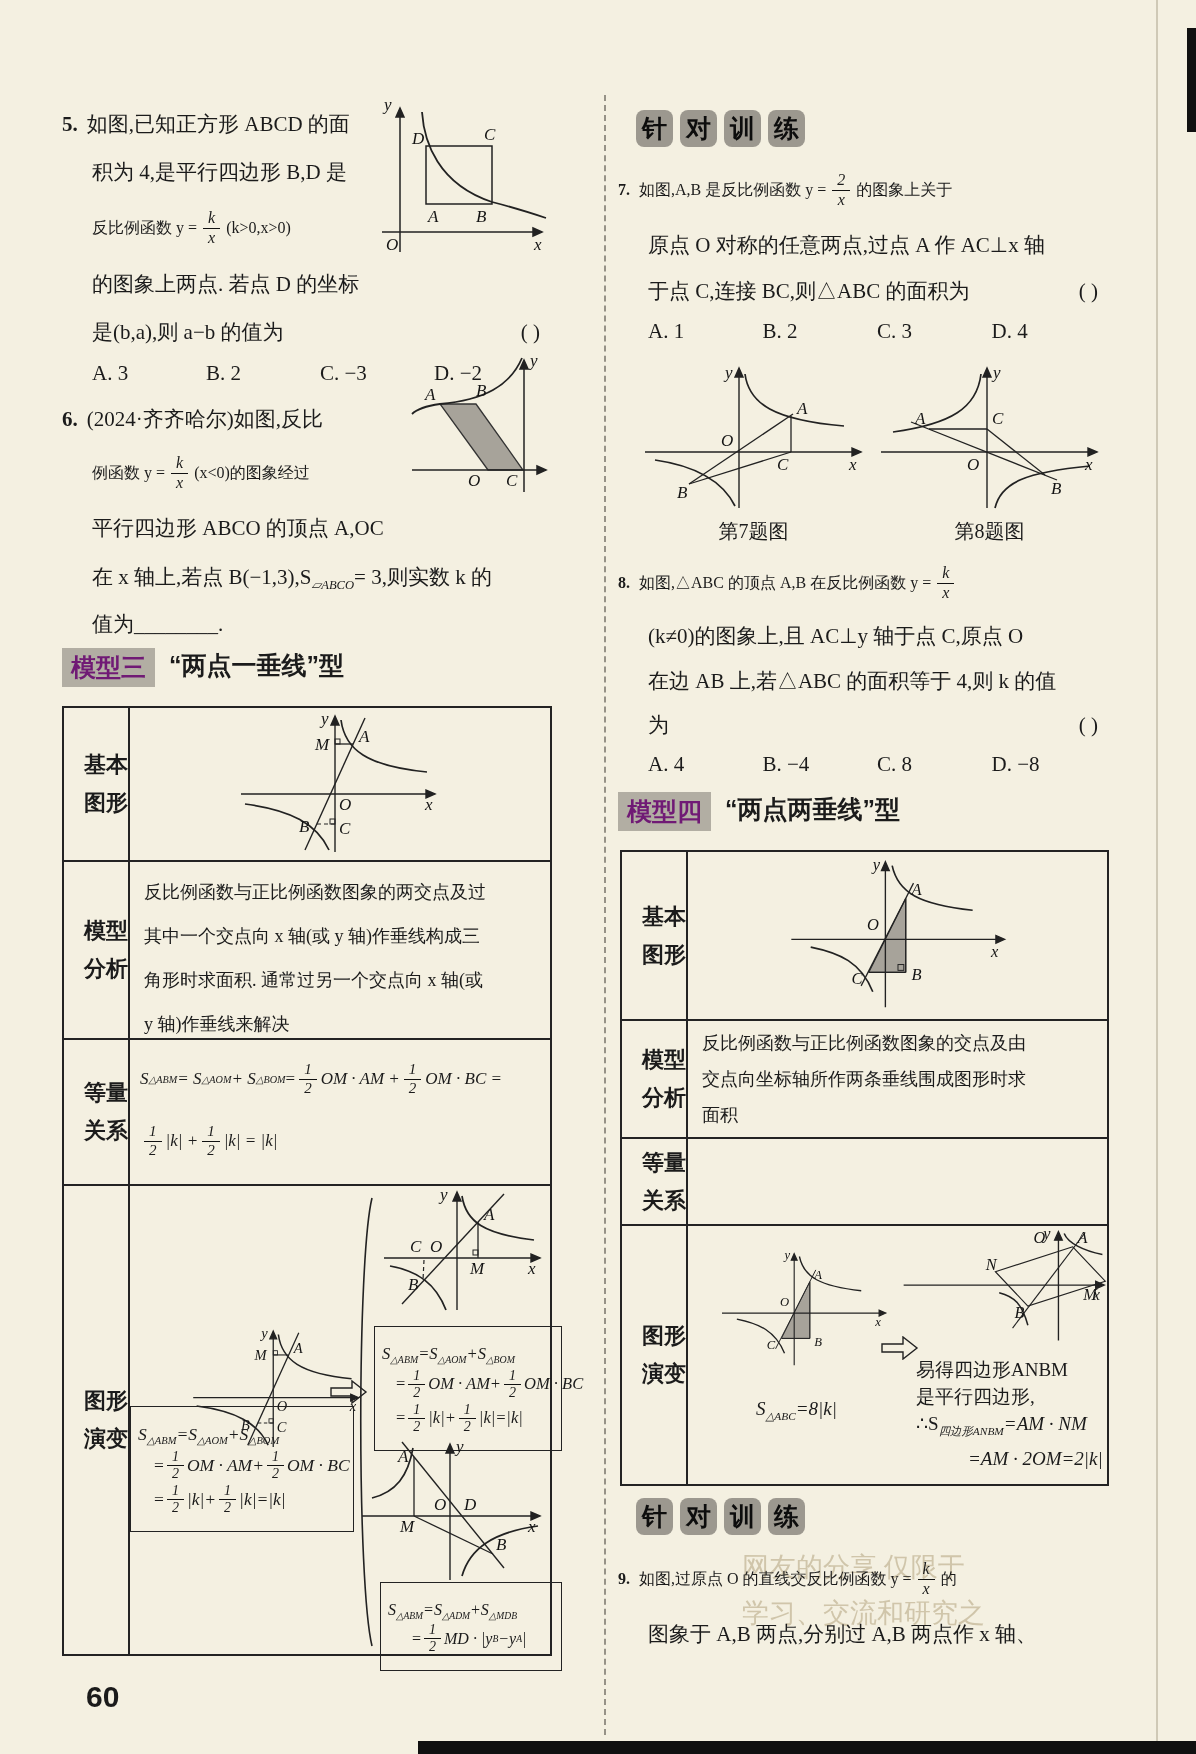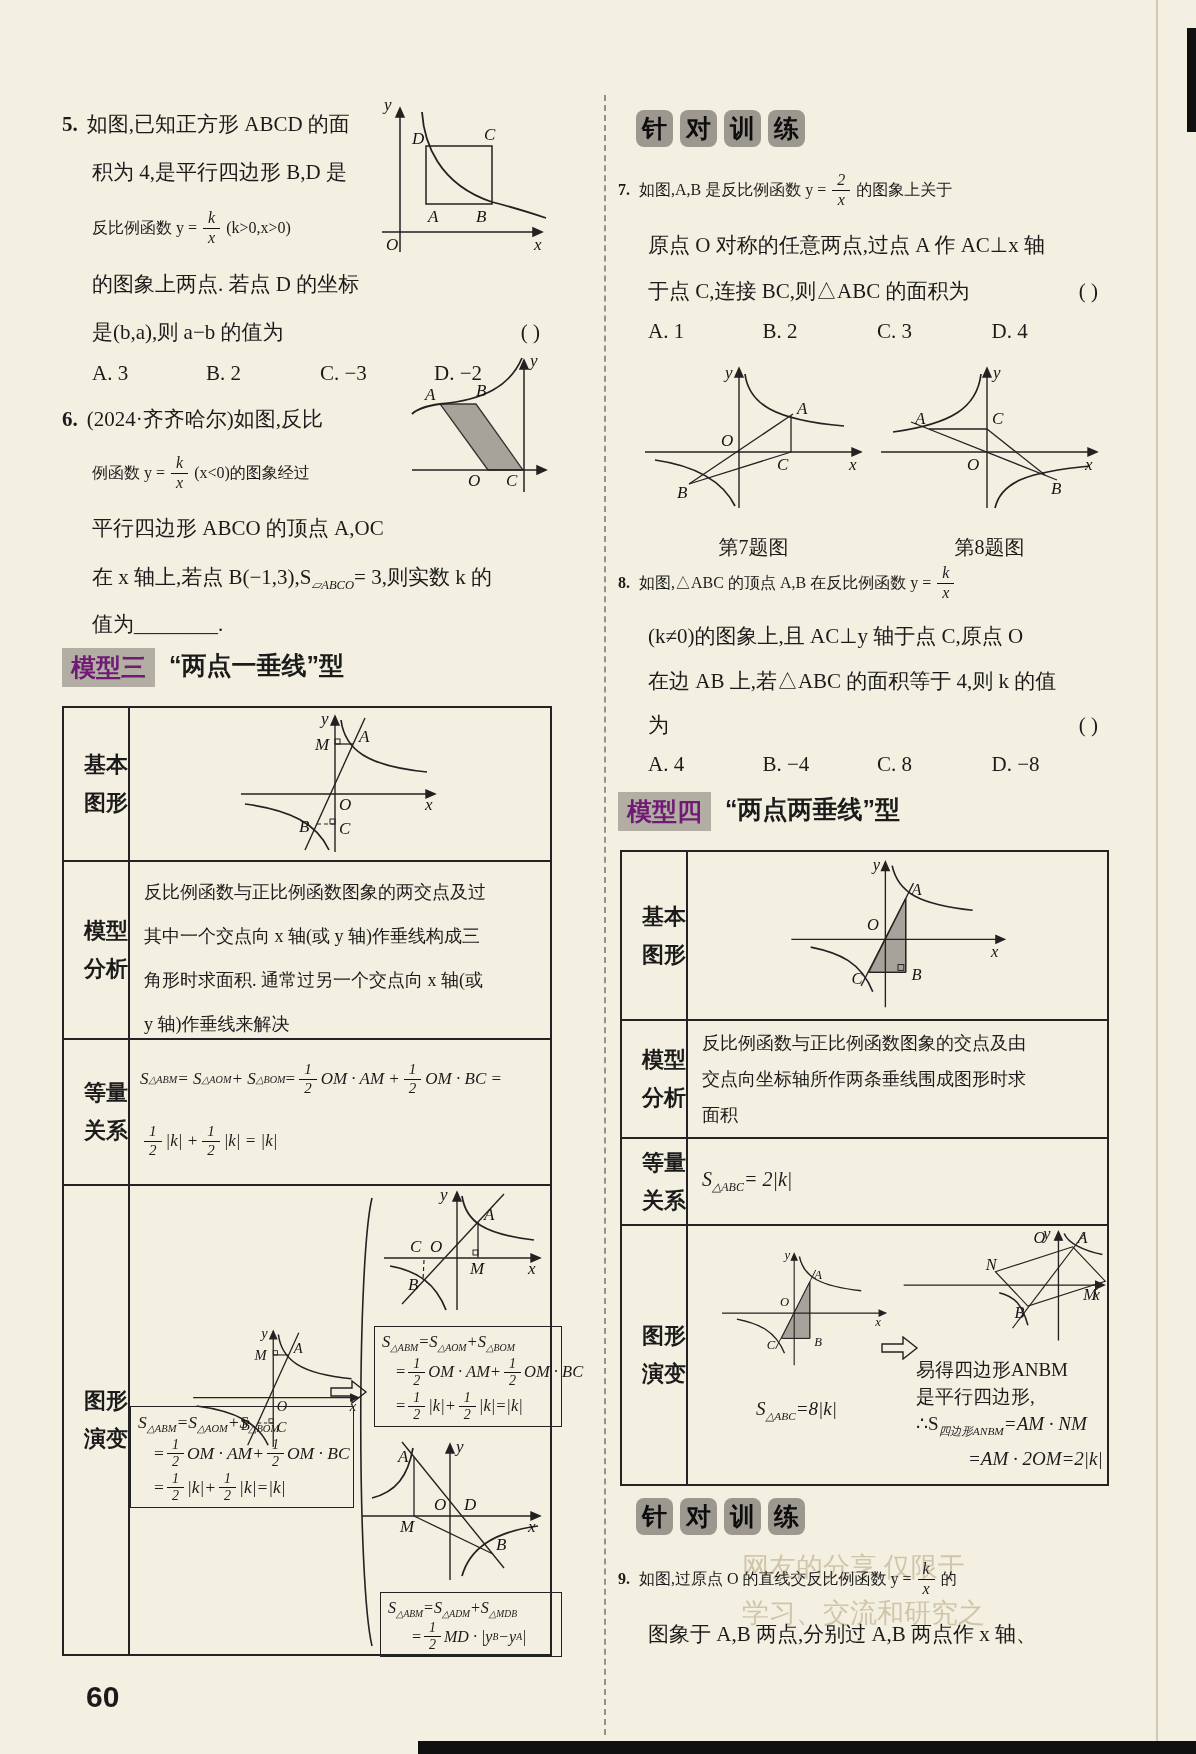--- a/index.html
+++ b/index.html
@@ -24,26 +24,26 @@
 .tbl{position:absolute;border:2px solid #232323;background:transparent}
 .trow{display:flex;box-sizing:border-box;border-top:2px solid #232323}
 .trow:first-child{border-top:none}
 .hcell{width:66px;box-sizing:border-box;border-right:2px solid #232323;display:flex;flex-direction:column;align-items:flex-end;justify-content:center;font-weight:bold;font-size:22px;font-family:"Liberation Sans",sans-serif;gap:8px}
 .ccell{flex:1;position:relative;overflow:visible}
 .atext{font-size:18px;line-height:44px;padding:8px 14px;white-space:nowrap}
 .eqwrap{padding:6px 10px;font-size:17px;white-space:nowrap}
 .eqline{display:flex;align-items:center;height:62px;white-space:nowrap}
 .sb{font-size:0.6em;font-style:italic;vertical-align:-0.4em;letter-spacing:0}
 .it{font-style:italic}
-.fbox{position:absolute;border:1.6px solid #232323;padding:3px 7px;font-size:16.5px;line-height:1.45;white-space:nowrap;background:transparent}
+.fbox{position:absolute;border:1.6px solid #232323;padding:15px 7px;font-size:16.5px;line-height:1.45;white-space:nowrap;background:transparent}
 .fbox .fracline{height:34px}
 .fbox .frac{font-size:14px;margin:0 3px}
 .smfrac{font-size:15px;margin:0 4px}
 svg text{font:italic 17px "Liberation Serif",serif;fill:#141414}
-.cap{font-size:20px;text-align:center;margin-top:18px;font-style:normal}
+.cap{font-size:20px;text-align:center;margin-top:2px;font-style:normal}
 .figwrap{position:absolute;text-align:center}
 .wm{position:absolute;color:rgba(158,138,96,0.42);font-size:27px;line-height:46px;white-space:nowrap;z-index:0}
 .pnum{position:absolute;font-family:"Liberation Sans",sans-serif;font-weight:bold;font-size:30px}
 .divider{position:absolute;border-left:2px dashed rgba(100,96,86,0.65)}
 .edge{position:absolute;background:#cfc9b6}
 .black{position:absolute;background:#101010}
 .note{position:absolute;font-size:19px;line-height:27px;white-space:nowrap}
 .slbl{position:absolute;font-size:19px;white-space:nowrap}
 .z1{z-index:1}
 </style>
@@ -328,21 +328,21 @@
         <path d="M104,138 C112,110 136,94 180,88" stroke="#222" stroke-width="1.7" fill="none"></path>
         <text x="98" y="14">y</text>
         <text x="170" y="94">x</text>
         <text x="40" y="24">A</text>
         <text x="76" y="72">O</text>
         <text x="106" y="72">D</text>
         <text x="42" y="94">M</text>
         <text x="138" y="112">B</text>
       </svg>
 
-      <div class="fbox" style="left:250px;top:406px;width:166px;font-size:16px">
+      <div class="fbox" style="left:250px;top:396px;width:166px;font-size:16px">
         <div><span class="it">S</span><span class="sb">△ABM</span><span class="it">=S</span><span class="sb">△ADM</span><span class="it">+S</span><span class="sb">△MDB</span></div>
         <div class="fracline" style="padding-left:24px;height:32px">
             <span>=</span>
             <span class="frac">
               <span class="fn">1</span>
               <span class="fd">2</span>
             </span>
             <span class="it">MD · |y</span>
             <span class="sb">B</span>
             <span class="it">−y</span>
@@ -480,25 +480,20 @@
         <div>交点向坐标轴所作两条垂线围成图形时求</div>
         <div ind="">面积</div>
       </div>
     </div>
   </div>
   <div class="trow" style="height:87px">
     <div class="hcell">
         <span>等量</span>
         <span>关系</span>
       </div>
-    <div class="ccell" style="display:flex;align-items:center">
-      <div style="padding-left:14px;font-size:20px;white-space:nowrap">
-        <span class="it">S</span><span class="sb">△ABC</span><span class="it">= 2|k|</span>
-      </div>
-    </div>
   </div>
   <div class="trow" style="height:260px">
     <div class="hcell">
         <span>图形</span>
         <span>演变</span>
       </div>
     <div class="ccell">
 
       <svg class="abs" style="left:28px;top:8px" width="175" height="150" viewBox="0 0 235 165">
         <polygon points="126,46 126,122 88,122" fill="#a7a39a" stroke="#333" stroke-width="1.1"></polygon>

